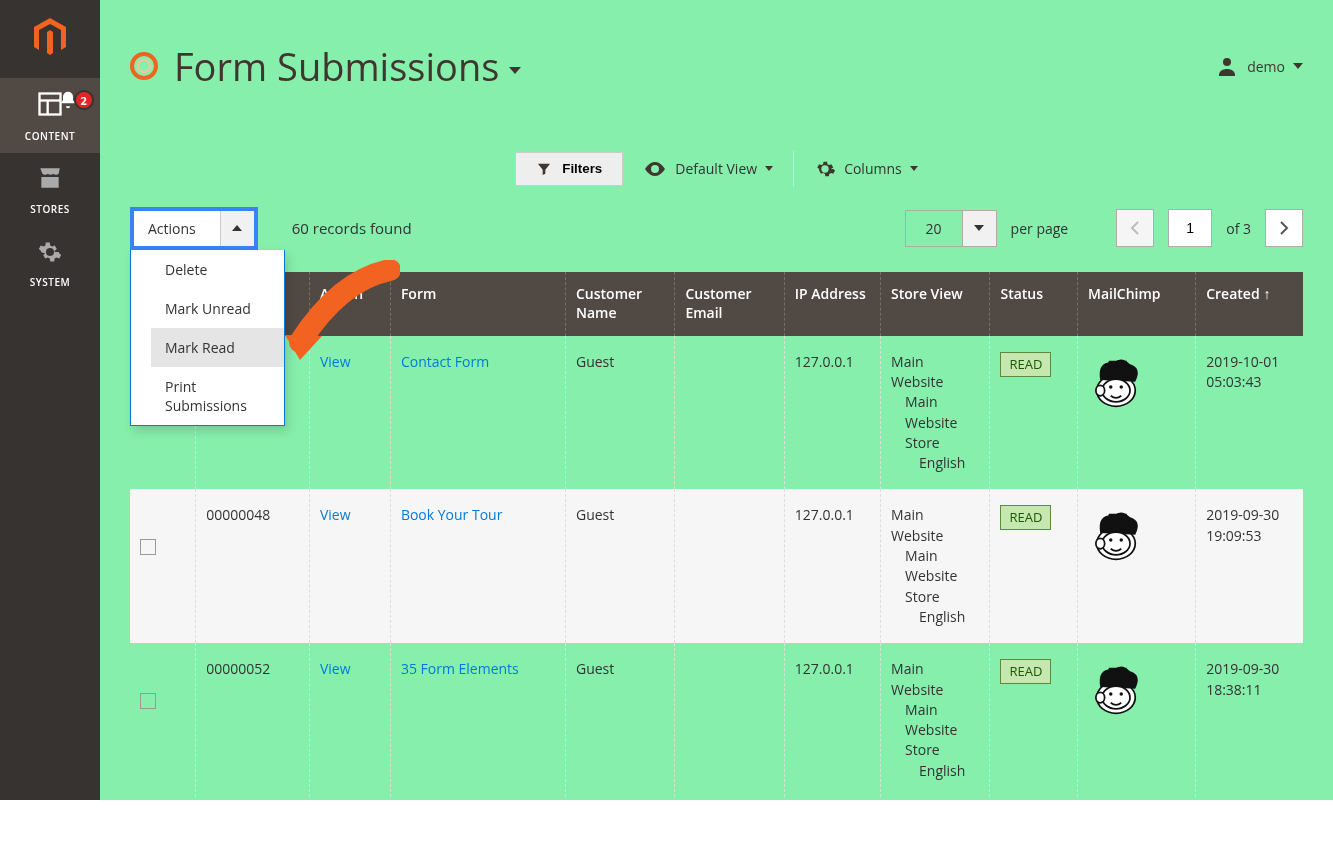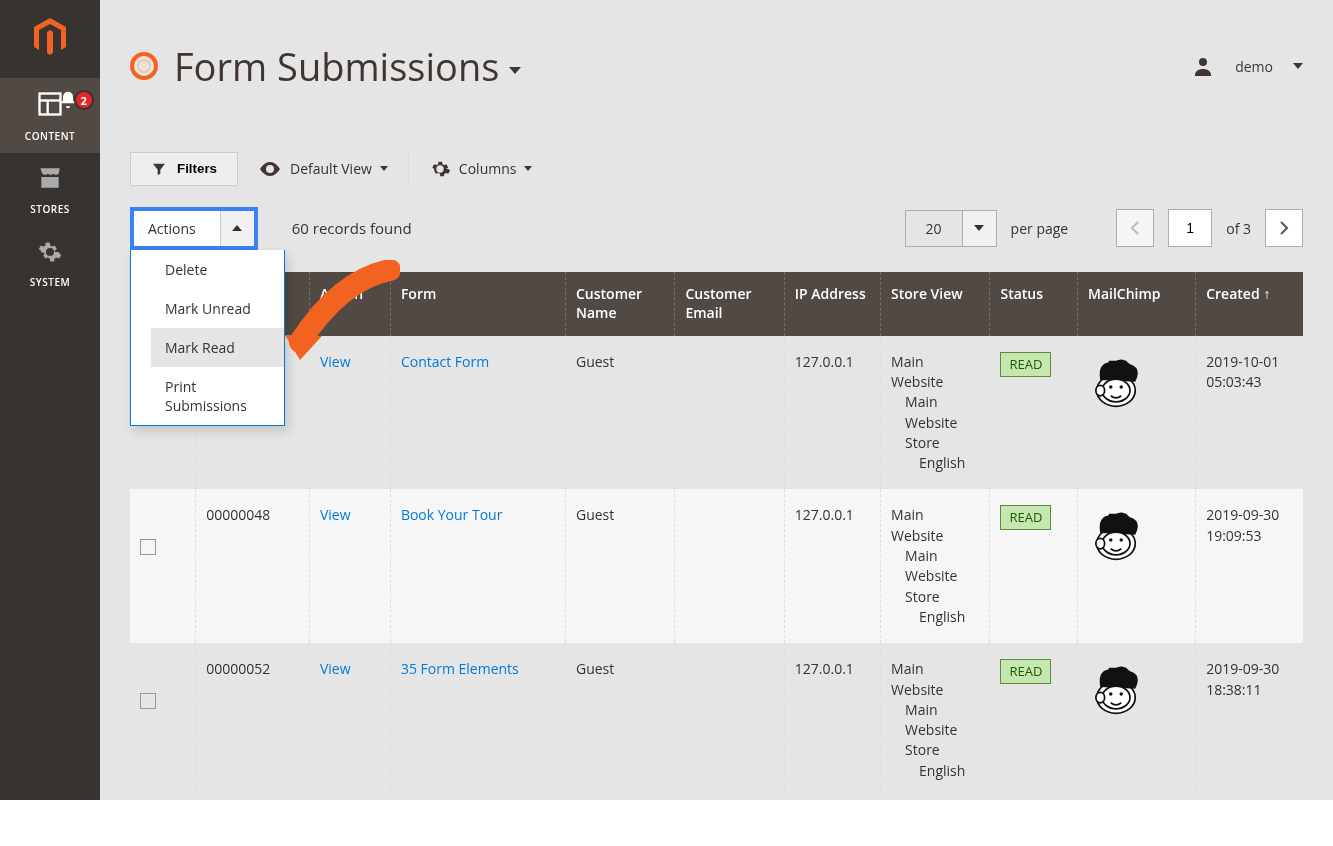--- a/index.html
+++ b/index.html
@@ -55,43 +55,43 @@
   }
   .badge-count {
     background: #e22626; color:#fff; font-weight:700;
     min-width: 20px; height:20px; border-radius:50%;
     display:flex; align-items:center; justify-content:center;
     font-size:11px; margin-left:-4px;
     border: 2px solid #373330;
   }
 
   
-  .main { flex: 1; padding: 16px 30px 0 30px; background:#e5e5e5; min-width: 0;}
+  .main { flex: 1; padding: 16px 30px 0 30px; background:#86efac; min-width: 0;}
   .header { display: flex; align-items: center; justify-content: space-between; margin-bottom: 40px; padding-top: 6px;}
   .title-block { display:flex; align-items:center; gap:16px; }
   .page-icon { width: 28px; height:28px; border: 4px solid #f26322; border-radius:50%; display:inline-block; position:relative;}
   .page-icon::after{content:''; position:absolute; inset:3px; border:2px solid #f9c39b; border-radius:50%;}
   .page-title {
     font-size: 38px; font-weight: 400; color: #41362f; line-height:1;
     display:flex; align-items:center; gap: 10px;
   }
   .title-caret {
     width:0;height:0;border-left:6px solid transparent;border-right:6px solid transparent;
     border-top:7px solid #41362f; margin-top:8px;
   }
-  .user-block { display:flex; align-items:center; gap:20px; color:#41362f; cursor:pointer;justify-content:center; }
+  .user-block { display:flex; align-items:center; gap:8px; color:#41362f; cursor:pointer;justify-content:center; }
   .user-block svg { width: 24px; height:24px;}
   .user-caret {
     width:0;height:0;border-left:5px solid transparent;border-right:5px solid transparent;
     border-top:6px solid #41362f;
   }
 
   
   .toolbar-top {
-    display:flex; justify-content:flex-start; align-items:center; gap: 20px; margin-bottom: 20px;
+    display:flex; justify-content:center; align-items:center; gap: 20px; margin-bottom: 20px;
   }
   .btn-filters {
     background:#eee; border:1px solid #ccc;
     padding: 8px 20px; display:flex; align-items:center; gap:10px;
     font-weight:600; cursor:pointer;
   }
   .tb-ctl { display:flex; align-items:center; gap:8px; cursor:pointer;}
   .tb-ctl .caret { width:0;height:0;border-left:4px solid transparent;border-right:4px solid transparent; border-top:5px solid #41362f;}
   .divider { width:1px; height: 36px; background:#ddd;}
 

